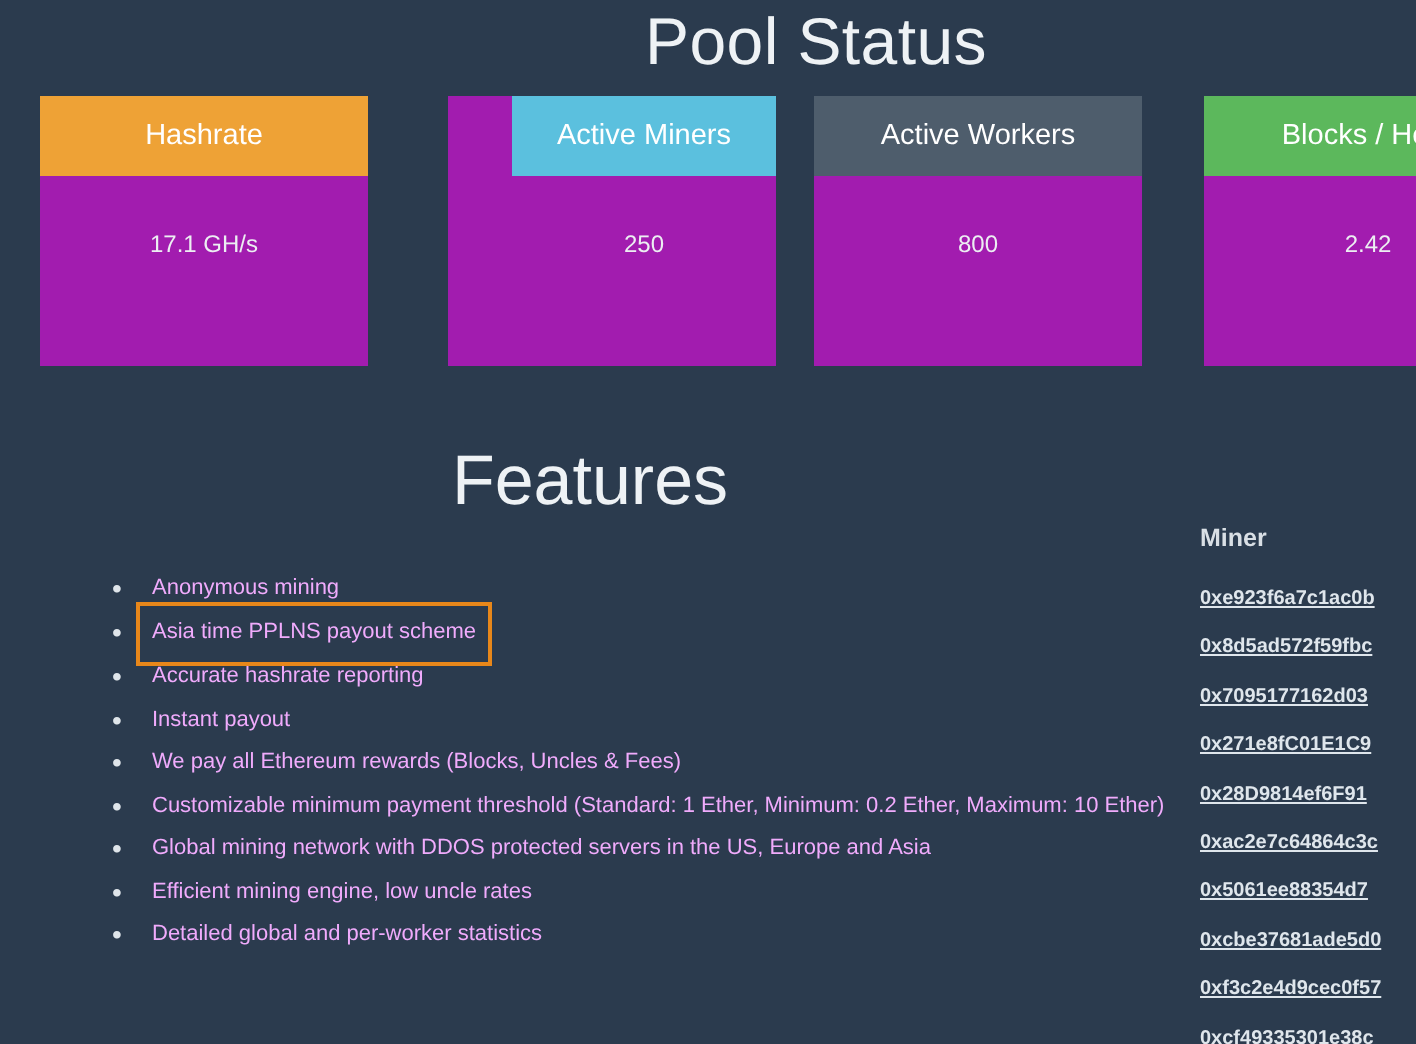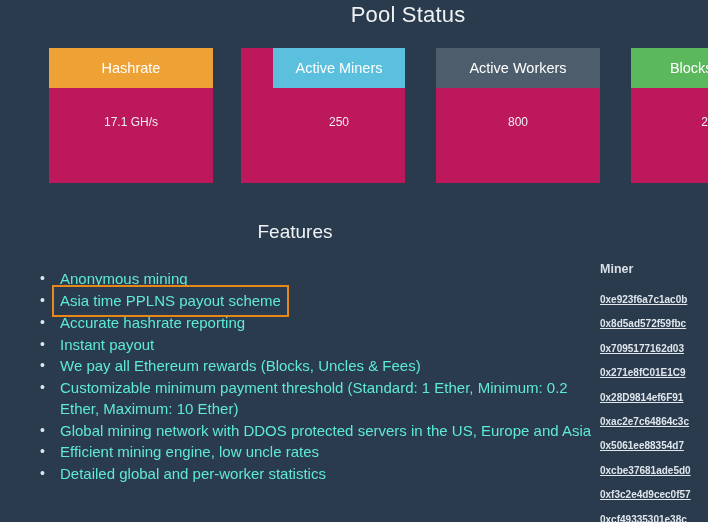--- a/index.html
+++ b/index.html
@@ -24,94 +24,93 @@
     overflow: hidden;
   }
 
   
   .page-title {
     position: absolute;
     left: 0;
     top: 2px;
     width: 708px;
     text-align: center;
-    font-size: 22px;
+    font-size: 33px;
     font-weight: 400;
     letter-spacing: 0.2px;
     color: #eef2f5;
     padding-left: 108px;
     box-sizing: border-box;
   }
 
   
   .cards {
     position: absolute;
     left: 20px;
     top: 48px;
     width: 800px;
     height: 135px;
   }
   .card {
     position: absolute;
     top: 0;
     width: 164px;
     height: 135px;
-    background: #be185d;
-    box-sizing: border-box;
-    margin-left: 29px;
+    background: #a21caf;
+    box-sizing: border-box;
   }
   .card-head {
     height: 40px;
     line-height: 40px;
     text-align: center;
     font-size: 14.5px;
     color: #ffffff;
     box-sizing: border-box;
   }
   .card-body {
     height: 95px;
     line-height: 68px;
     text-align: center;
     font-size: 12px;
     color: #eceff2;
     box-sizing: border-box;
   }
   .card-0 { left: 0px; }
-  .card-1 { left: 192px; padding-left: 32px; }
+  .card-1 { left: 204px; padding-left: 32px; }
   .card-2 { left: 387px; }
   .card-3 { left: 582px; }
 
   .head-warning { background: #eea236; }
   .head-info    { background: #5bc0de; }
   .head-default { background: #4e5d6c; }
   .head-success { background: #5cb85c; }
 
   
   .features-title {
     position: absolute;
     left: 0px;
     top: 221px;
     width: 590px;
     text-align: center;
-    font-size: 19px;
+    font-size: 35px;
     font-weight: 400;
     color: #eef2f5;
   }
 
   .features-list {
     position: absolute;
     left: 16px;
     top: 268px;
     width: 560px;
-    margin: 0;
+    margin: 16px;
     padding: 0 0 0 24px;
     list-style: none;
-    font-size: 15px;
+    font-size: 11px;
     line-height: 21.5px;
-    color: #5eead4;
+    color: #f0abfc;
   }
   .features-list li {
     position: relative;
     padding-left: 20px;
     margin: 0 0 0 0;
   }
   .features-list li::before {
     content: "\2022";
     position: absolute;
     left: 0;

